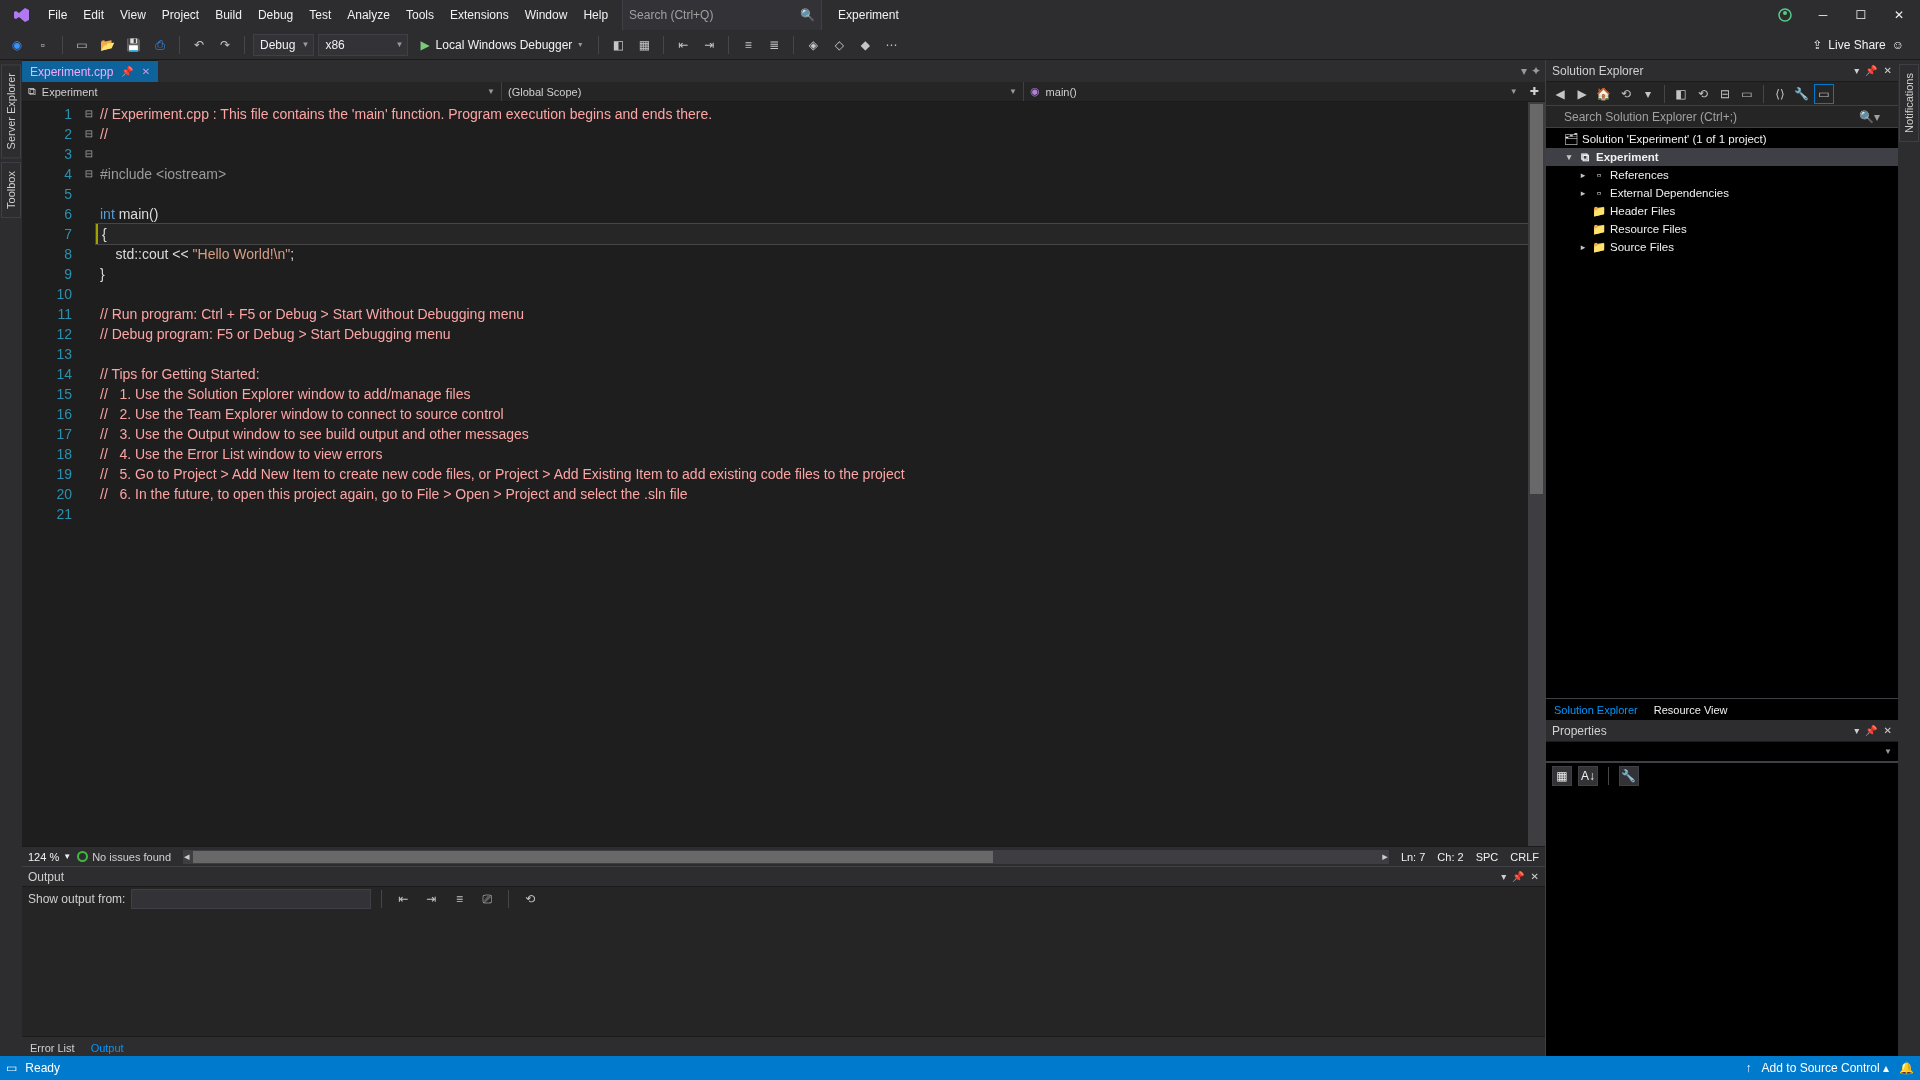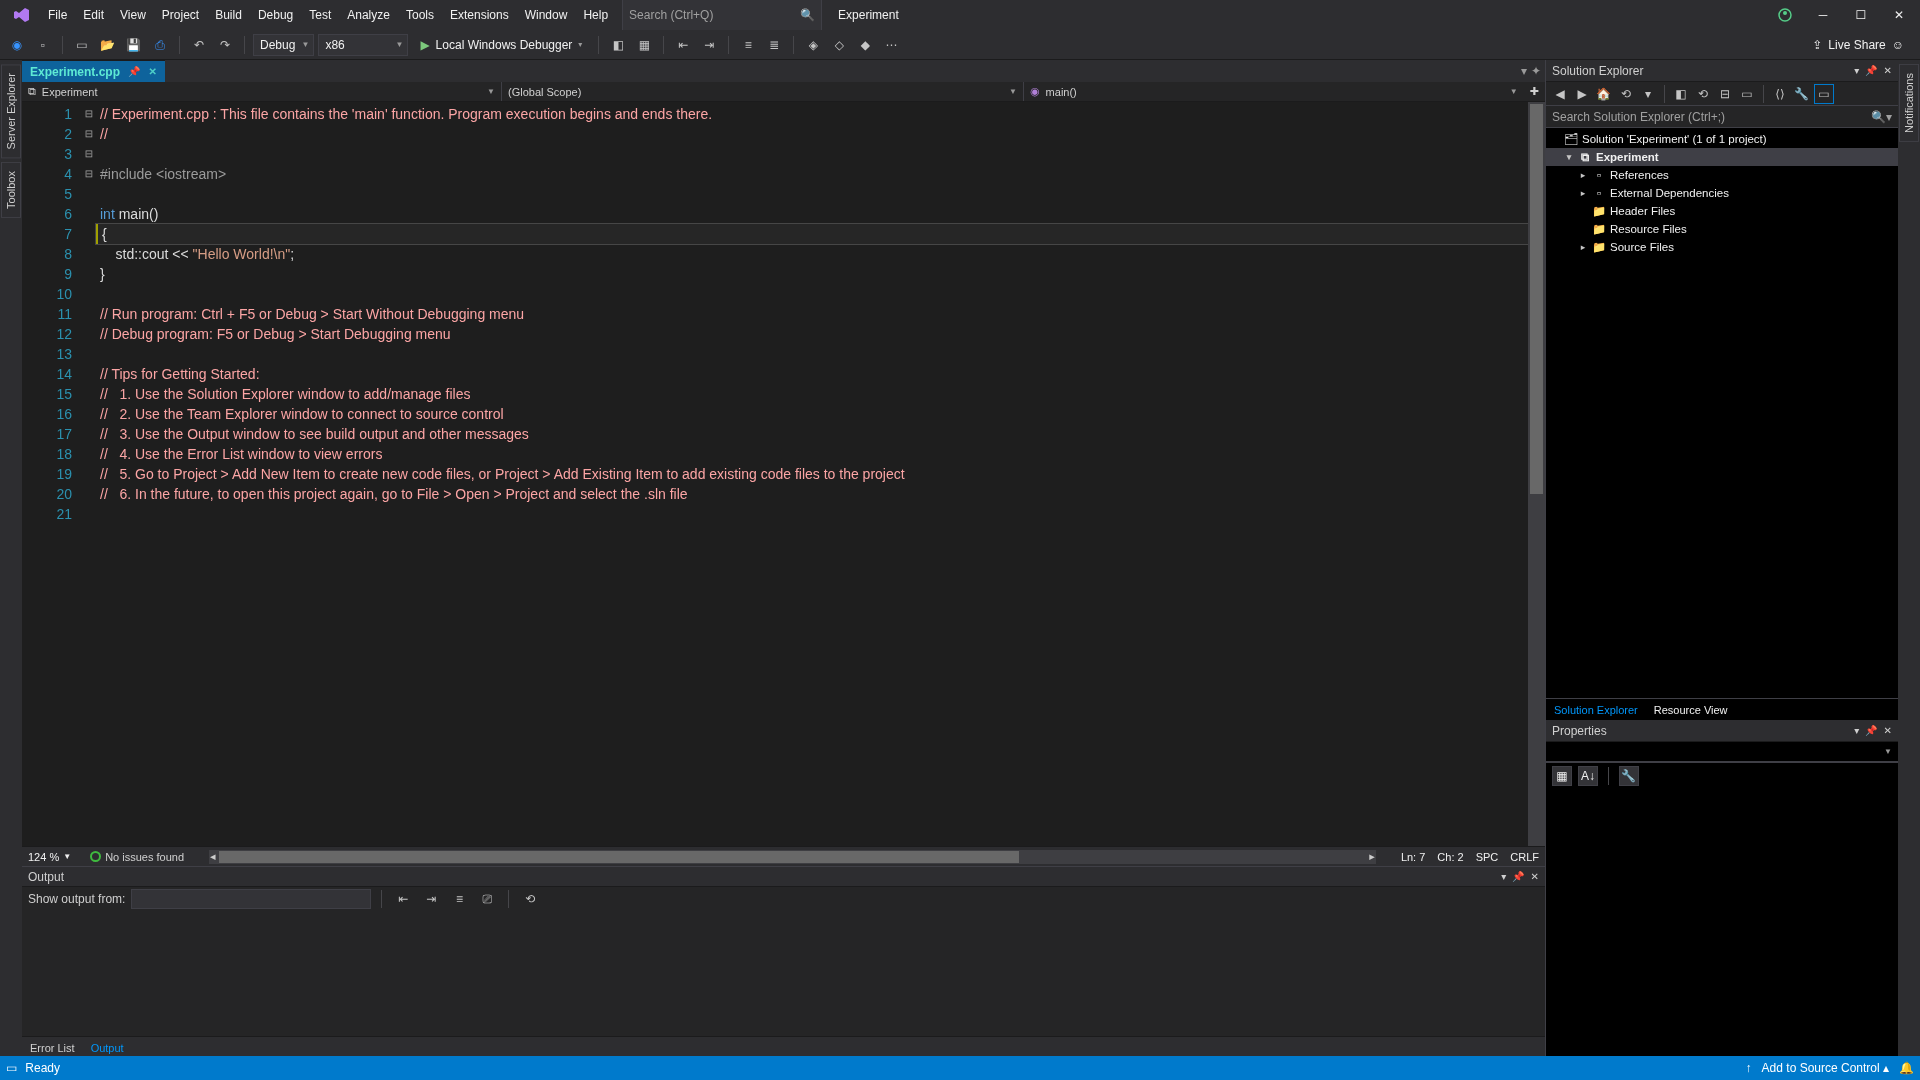--- a/index.html
+++ b/index.html
@@ -23,40 +23,40 @@
 .tb-debugbtn{height:22px;display:flex;align-items:center;padding:0 8px;color:#f1f1f1;gap:6px;}
 .tb-debugbtn .play{color:#7cc97c;}
 .live-share{margin-left:auto;display:flex;align-items:center;gap:6px;padding:0 10px;}
 
 .body-row{flex:1;display:flex;min-height:0;}
 .side-tabs-left,.side-tabs-right{width:22px;background:#2d2d30;display:flex;flex-direction:column;align-items:center;padding-top:4px;gap:4px;}
 .vtab{writing-mode:vertical-rl;transform:rotate(180deg);padding:8px 3px;font-size:11px;color:#d0d0d0;background:#2d2d30;border:1px solid #3f3f46;}
 .center-col{flex:1;display:flex;flex-direction:column;min-width:0;}
 .doc-tabs{display:flex;align-items:center;height:22px;background:#2d2d30;}
 .doc-tab{display:flex;align-items:center;height:22px;padding:0 8px;gap:8px;background:#1b1b1c;color:#ffffff;border-top:1px solid #1b1b1c;}
-.doc-tab.active{background:#0e639c;color:#5eead4;font-weight:bold;}
+.doc-tab.active{background:#0e639c;color:#f0abfc;}
 .doc-tab .x{opacity:.8;font-size:10px;}
 .doc-tab .pin{font-size:10px;}
 .doc-tab-strip-end{margin-left:auto;display:flex;gap:4px;padding-right:4px;color:#999;}
 .nav-bar{display:flex;height:20px;background:#252526;border-bottom:1px solid #1b1b1c;}
 .nav-combo{flex:1;display:flex;align-items:center;padding:0 6px;border-right:1px solid #3f3f46;color:#d0d0d0;font-size:11px;gap:6px;}
 .nav-combo:last-child{border-right:none;}
 .nav-combo .dd{margin-left:auto;font-size:8px;color:#999;}
 .editor{flex:1;display:flex;background:#1e1e1e;font-family:Consolas,monospace;font-size:14px;position:relative;min-height:0;overflow:hidden;}
 .gutter{width:60px;background:#1e1e1e;text-align:right;padding:2px 10px 0 0;color:#2b91af;line-height:20px;}
 .fold-col{width:14px;color:#a0a0a0;line-height:20px;padding-top:2px;font-size:10px;text-align:center;}
 .code{flex:1;padding:2px 0 0 4px;line-height:20px;white-space:pre;color:#dcdcdc;}
 .c-comment{color:#fca5a5;}
 .c-kw{color:#569cd6;}
 .c-str{color:#d69d85;}
 .c-pp{color:#9b9b9b;}
 .code .hl-line{background:rgba(255,255,255,.04);outline:1px solid #464646;display:block;margin-left:-4px;padding-left:4px;border-left:2px solid #a0a000;}
 .editor-vscroll{width:17px;background:#3e3e42;position:relative;}
 .editor-vscroll .thumb{position:absolute;left:2px;right:2px;top:2px;height:390px;background:#686868;}
-.editor-status{height:20px;background:#2d2d30;display:flex;align-items:center;font-size:11px;padding:0 6px;gap:19px;border-top:1px solid #1b1b1c;}
+.editor-status{height:20px;background:#2d2d30;display:flex;align-items:center;font-size:11px;padding:0 6px;gap:6px;border-top:1px solid #1b1b1c;}
 .editor-status .pct{display:flex;align-items:center;gap:4px;}
 .editor-status .issues{display:flex;align-items:center;gap:4px;color:#d0d0d0;}
 .editor-status .green-dot{width:11px;height:11px;border-radius:50%;border:2px solid #3fba3f;}
 .editor-status .hscroll{flex:1;height:14px;background:#3e3e42;margin:0 6px;position:relative;}
 .editor-status .hscroll .hthumb{position:absolute;left:10px;width:800px;top:1px;bottom:1px;background:#686868;}
 .editor-status .right{margin-left:auto;display:flex;gap:12px;}
 
 .output-panel{height:190px;display:flex;flex-direction:column;border-top:1px solid #3f3f46;}
 .panel-title{height:20px;background:#2d2d30;display:flex;align-items:center;padding:0 6px;color:#d0d0d0;border-bottom:1px solid #1b1b1c;}
 .panel-title .pt-ctrls{margin-left:auto;display:flex;gap:6px;font-size:10px;}
@@ -66,21 +66,21 @@
 .bottom-tabs{height:20px;display:flex;align-items:flex-end;background:#2d2d30;border-top:1px solid #1b1b1c;}
 .bottom-tab{padding:2px 8px;color:#d0d0d0;font-size:11px;}
 .bottom-tab.active{color:#0097fb;}
 
 .right-col{width:353px;display:flex;flex-direction:column;border-left:1px solid #3f3f46;}
 .pane{display:flex;flex-direction:column;background:#000000;}
 .pane-title{height:22px;background:#2d2d30;display:flex;align-items:center;padding:0 6px;color:#d0d0d0;border-bottom:1px solid #1b1b1c;}
 .pane-title .pt-ctrls{margin-left:auto;display:flex;gap:6px;font-size:10px;}
 .se-toolbar{height:24px;display:flex;align-items:center;gap:2px;padding:0 4px;background:#252526;border-bottom:1px solid #3f3f46;}
 .se-toolbar .tb-btn{width:20px;height:20px;}
-.se-search{height:22px;display:flex;align-items:center;padding:0 6px;color:#a0a0a0;background:#252526;border-bottom:1px solid #3f3f46;justify-content:space-between;}
+.se-search{height:22px;display:flex;align-items:center;padding:0 18px;color:#a0a0a0;background:#252526;border-bottom:1px solid #3f3f46;justify-content:space-between;}
 .tree{flex:1;padding:2px 0;font-size:11.5px;line-height:18px;}
 .tree-row{display:flex;align-items:center;padding:0 4px;gap:4px;cursor:default;}
 .tree-row.sel{background:#3f3f46;}
 .tree-row .exp{width:10px;text-align:center;color:#c5c5c5;font-size:9px;}
 .tree-row .icon{width:14px;text-align:center;}
 .tree-row.bold{font-weight:bold;}
 .se-bottom-tabs{height:22px;display:flex;align-items:center;border-top:1px solid #3f3f46;}
 .se-btab{padding:2px 8px;font-size:11px;}
 .se-btab.active{color:#0097fb;}
 .props{flex:1;display:flex;flex-direction:column;}

